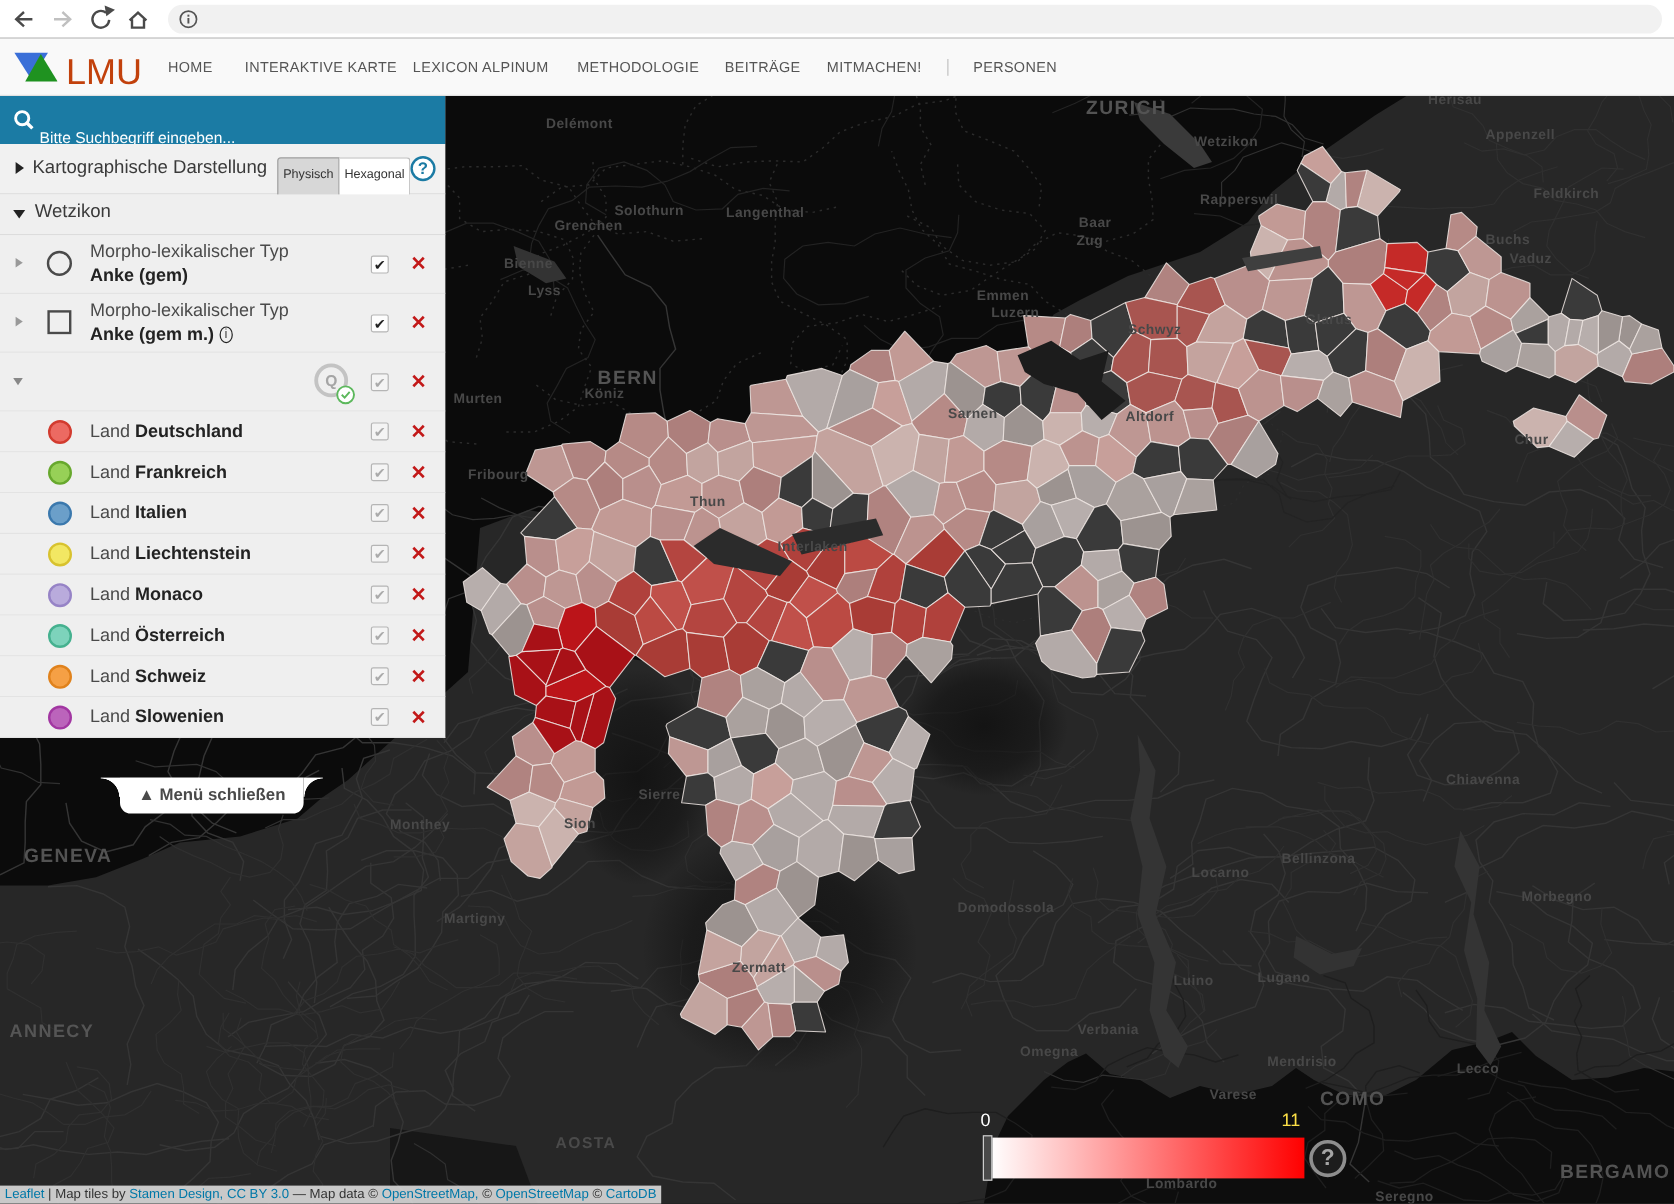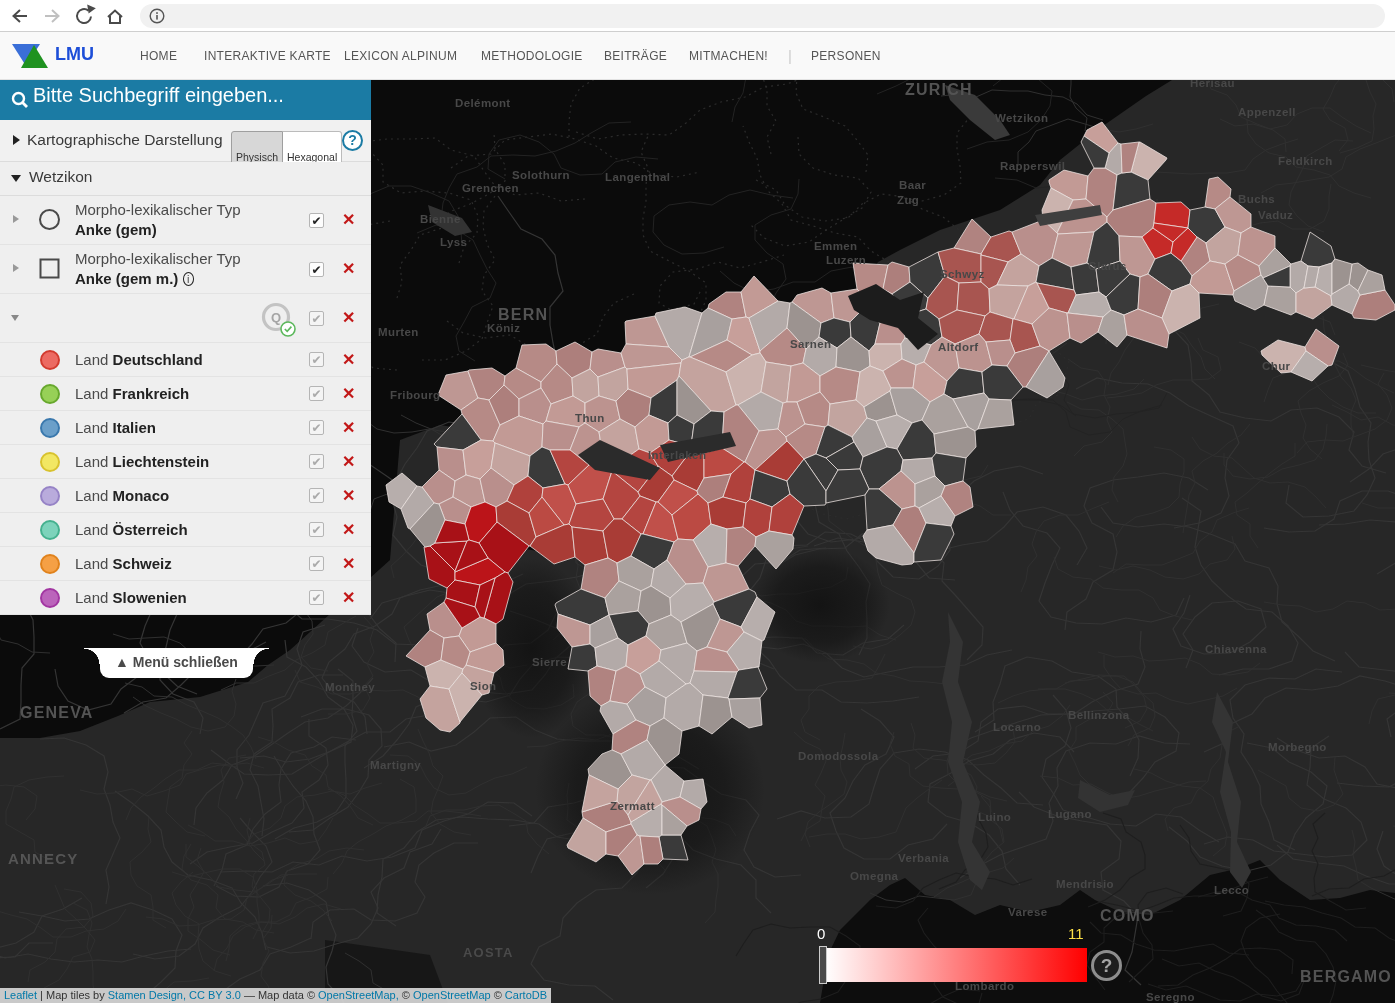--- a/index.html
+++ b/index.html
@@ -1,32 +1,32 @@
 <!DOCTYPE html>
 <html><head><meta charset="utf-8"><style>
 *{margin:0;padding:0;box-sizing:border-box}
 html,body{width:1395px;height:1003px;overflow:hidden;font-family:"Liberation Sans",sans-serif;background:#232323}
 #chrome{position:absolute;left:0;top:0;width:1395px;height:32px;background:#fff;border-bottom:1px solid #cfcfcf}
 #urlpill{position:absolute;left:140px;top:4px;width:1245px;height:24px;border-radius:12px;background:#f1f1f1;color:#2b2b2b;font-size:14.5px;line-height:24px}
 #urltxt{position:absolute;left:31px;top:0}
 #nav{position:absolute;left:0;top:32px;width:1395px;height:48px;background:#f9f9f9;border-bottom:1px solid #e2e2e2}
 .navitem{position:absolute;top:0;height:48px;line-height:48px;font-size:12px;color:#555;letter-spacing:.3px}
-#lmu{position:absolute;left:55px;top:12px;font-size:18px;color:#1d4ed8;font-weight:bold;letter-spacing:0}
+#lmu{position:absolute;left:55px;top:12px;font-size:30px;color:#c2410c;font-weight:normal;letter-spacing:0}
 #map{position:absolute;left:0;top:80px;width:1395px;height:923px;background:#232323}
 #panel{position:absolute;left:0;top:80px;width:371px;background:#efefef}
 #search{height:40px;background:#1b7ba4;color:#fff;position:relative}
-#search span{position:absolute;left:33px;top:4px;font-size:20px}
+#search span{position:absolute;left:33px;top:27px;font-size:13px}
 .secrow{position:relative;height:42px;border-bottom:1px solid #dcdcdc;background:#f1f1f1}
 .sectitle{position:absolute;left:27px;top:11px;font-size:15.5px;color:#3a3a3a}
 .tri-r{position:absolute;left:13px;top:15px;width:0;height:0;border-left:7px solid #222;border-top:5px solid transparent;border-bottom:5px solid transparent}
 .tri-d{position:absolute;left:11px;top:17px;width:0;height:0;border-top:7px solid #222;border-left:5px solid transparent;border-right:5px solid transparent}
 .tri-r.gr{border-left-color:#999}
 .tri-d.gr{border-top-color:#888}
 #togglebox{position:absolute;left:231px;top:11px;height:21px;font-size:10.5px;color:#333;white-space:nowrap}
-#togglebox span{display:inline-block;height:36px;line-height:18px;padding:16px 4px;vertical-align:top}
+#togglebox span{display:inline-block;height:36px;line-height:18px;padding:4px 4px;vertical-align:top}
 #tphys{background:#d7d7d7;border:1px solid #9f9f9f;border-radius:3px 0 0 3px}
 #thex{background:#fff;border:1px solid #bbb;border-left:none;border-radius:0 3px 3px 0}
 #qmark1{position:absolute;left:342px;top:10px;width:21px;height:21px;border-radius:50%;border:2.5px solid #1b7ba4;color:#1b7ba4;font-weight:bold;font-size:14px;text-align:center;line-height:16px;background:#fff}
 .item{position:relative;border-bottom:1px solid #e3e3e3;background:#efefef}
 .item2{height:49px}
 .item1{height:34px}
 .itxt{position:absolute;left:75px;font-size:15px;color:#4a4a4a;line-height:20px}
 .itxt b{color:#222}
 .chk{position:absolute;left:309px;width:15px;height:15px;border:1px solid #b5b5b5;border-radius:2px;background:#fdfdfd;text-align:center;line-height:14px;font-size:12px;color:#222}
 .chk.gray{color:#aaa;background:#f4f4f4}

